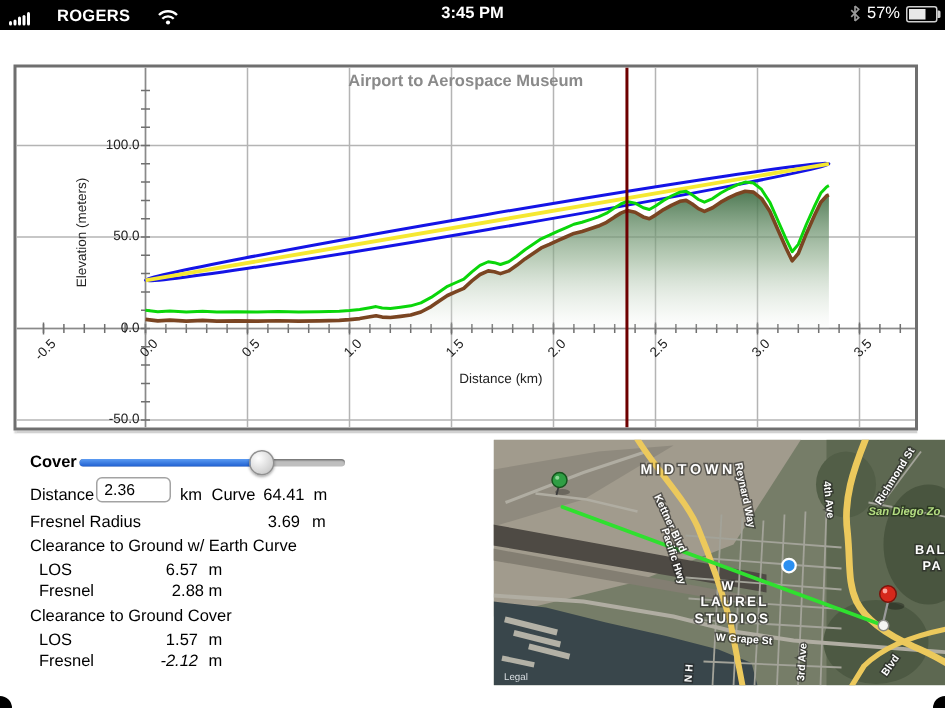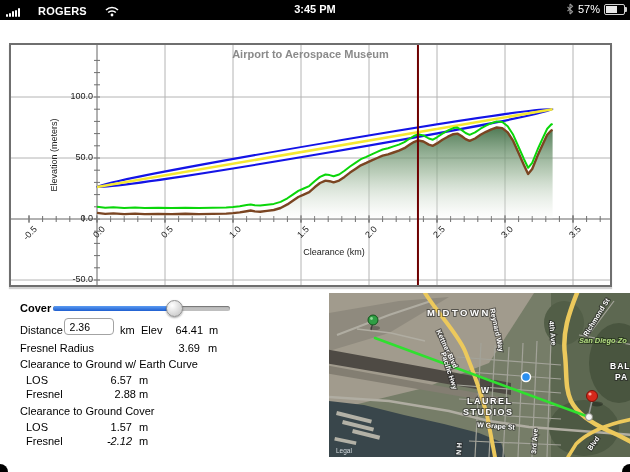--- a/index.html
+++ b/index.html
@@ -192,21 +192,21 @@
         </g>
       <path id="terrain-fill" fill="url(#gterr)" stroke="none" d="M86.0 167.9 L94.2 168.9 L102.3 168.4 L113.2 169.1 L124.1 168.6 L133.6 169.1 L147.2 168.9 L160.8 169.1 L174.4 168.8 L188.0 169.1 L201.6 168.9 L215.2 168.6 L222.0 168.1 L228.8 167.4 L235.6 166.2 L239.7 165.5 L243.8 166.4 L249.2 166.7 L256.0 165.9 L262.8 165.0 L269.6 163.0 L276.4 159.4 L281.8 155.7 L287.3 152.0 L292.7 149.6 L298.2 147.2 L303.6 142.3 L309.0 138.0 L314.5 135.6 L318.6 136.2 L322.6 137.4 L328.1 135.6 L333.5 131.9 L339.0 127.6 L344.4 124.0 L349.8 120.3 L355.3 117.9 L360.7 115.4 L366.2 113.0 L371.6 110.6 L377.0 109.3 L382.5 107.5 L387.9 105.7 L393.4 103.2 L398.8 99.6 L402.9 97.1 L407.0 95.4 L412.4 96.5 L417.8 99.6 L421.9 100.8 L426.0 98.4 L431.4 94.7 L436.9 91.7 L442.3 89.2 L446.4 88.6 L450.5 91.0 L454.6 94.1 L458.6 95.9 L464.1 93.5 L469.5 89.8 L475.0 86.8 L480.4 84.3 L485.8 82.5 L491.3 83.1 L496.7 87.4 L502.2 95.9 L507.6 108.1 L513.0 120.3 L517.1 128.9 L521.2 124.0 L526.6 110.6 L532.1 98.4 L536.2 89.8 L540.2 85.5 L541.6 84.9 L 541.6 174.0 L 86.0 174.0 Z"></path>
       <ellipse id="fresnel" fill="#ffffff" stroke="#1414e6" stroke-width="2" cx="313.8" cy="103.05699999999999" rx="231.09025606675849" ry="5.002" transform="rotate(-9.68 313.8 103.1)"></ellipse>
       <line id="los-line" stroke="#f5e832" stroke-width="2.6" x1="86" y1="141.914" x2="541.6" y2="64.2"></line>
       <path id="terrain-line" fill="none" stroke="#7a4522" stroke-width="2.4" stroke-linejoin="round" d="M86.0 167.9 L94.2 168.9 L102.3 168.4 L113.2 169.1 L124.1 168.6 L133.6 169.1 L147.2 168.9 L160.8 169.1 L174.4 168.8 L188.0 169.1 L201.6 168.9 L215.2 168.6 L222.0 168.1 L228.8 167.4 L235.6 166.2 L239.7 165.5 L243.8 166.4 L249.2 166.7 L256.0 165.9 L262.8 165.0 L269.6 163.0 L276.4 159.4 L281.8 155.7 L287.3 152.0 L292.7 149.6 L298.2 147.2 L303.6 142.3 L309.0 138.0 L314.5 135.6 L318.6 136.2 L322.6 137.4 L328.1 135.6 L333.5 131.9 L339.0 127.6 L344.4 124.0 L349.8 120.3 L355.3 117.9 L360.7 115.4 L366.2 113.0 L371.6 110.6 L377.0 109.3 L382.5 107.5 L387.9 105.7 L393.4 103.2 L398.8 99.6 L402.9 97.1 L407.0 95.4 L412.4 96.5 L417.8 99.6 L421.9 100.8 L426.0 98.4 L431.4 94.7 L436.9 91.7 L442.3 89.2 L446.4 88.6 L450.5 91.0 L454.6 94.1 L458.6 95.9 L464.1 93.5 L469.5 89.8 L475.0 86.8 L480.4 84.3 L485.8 82.5 L491.3 83.1 L496.7 87.4 L502.2 95.9 L507.6 108.1 L513.0 120.3 L517.1 128.9 L521.2 124.0 L526.6 110.6 L532.1 98.4 L536.2 89.8 L540.2 85.5 L541.6 84.9"></path>
       <path id="cover-line" fill="none" stroke="#0ad60a" stroke-width="2" stroke-linejoin="round" d="M86.0 161.8 L94.2 162.8 L102.3 162.3 L113.2 163.0 L124.1 162.5 L133.6 163.0 L147.2 162.8 L160.8 163.0 L174.4 162.7 L188.0 163.0 L201.6 162.8 L215.2 162.5 L222.0 162.0 L228.8 161.3 L235.6 160.1 L239.7 159.4 L243.8 160.3 L249.2 160.6 L256.0 159.8 L262.8 158.9 L269.6 156.9 L276.4 153.3 L281.8 149.6 L287.3 145.9 L292.7 143.5 L298.2 141.1 L303.6 136.2 L309.0 131.9 L314.5 129.5 L318.6 130.1 L322.6 131.3 L328.1 129.5 L333.5 125.8 L339.0 121.5 L344.4 117.9 L349.8 114.2 L355.3 111.8 L360.7 109.3 L366.2 106.9 L371.6 104.5 L377.0 103.2 L382.5 101.4 L387.9 99.6 L393.4 97.1 L398.8 93.5 L402.9 91.0 L407.0 89.3 L412.4 90.4 L417.8 93.5 L421.9 94.7 L426.0 92.3 L431.4 88.6 L436.9 85.5 L442.3 83.1 L446.4 82.5 L450.5 84.9 L454.6 88.0 L458.6 89.8 L464.1 87.4 L469.5 83.7 L475.0 80.7 L480.4 78.2 L485.8 76.4 L491.3 77.0 L496.7 81.3 L502.2 89.8 L507.6 102.0 L513.0 114.2 L517.1 122.8 L521.2 117.9 L526.6 104.5 L532.1 92.3 L536.2 83.7 L540.2 79.5 L541.6 78.8"></path>
       <line id="cursor-line" stroke="#6e0000" stroke-width="2" x1="406.96" y1="0" x2="406.96" y2="240"></line>
     </svg>
     <div class="ctitle">Airport to Aerospace Museum</div>
     <div class="ct ylabel">Elevation (meters)</div>
-    <div class="ct xlabel">Clearance (km)</div>
+    <div class="ct xlabel">Distance (km)</div>
     <div class="ct ytick" style="left:28px;top:46px;">100.0</div>
     <div class="ct ytick" style="left:28px;top:107px;">50.0</div>
     <div class="ct ytick" style="left:28px;top:168px;">0.0</div>
     <div class="ct ytick" style="left:28px;top:229px;">-50.0</div>
     <div class="ct xtick" style="left:-9px;top:179px;">-0.5</div>
     <div class="ct xtick" style="left:59px;top:179px;">0.0</div>
     <div class="ct xtick" style="left:127px;top:179px;">0.5</div>
     <div class="ct xtick" style="left:195px;top:179px;">1.0</div>
     <div class="ct xtick" style="left:263px;top:179px;">1.5</div>
     <div class="ct xtick" style="left:331px;top:179px;">2.0</div>
@@ -217,21 +217,21 @@
 
   <div class="ro" style="left:20px;top:302px;font-weight:bold;">Cover</div>
   <div class="track">
       <div class="fill"></div>
     </div>
   <div class="thumb"></div>
 
   <div class="ro" style="left:20px;top:324px;">Distance</div>
   <input class="dist-input" value="2.36" style="">
   <div class="ro" style="left:120px;top:324px;">km</div>
-  <div class="ro" style="left:141px;top:324px;">Elev</div>
+  <div class="ro" style="left:141px;top:324px;">Curve</div>
   <div class="ro rv" style="left:158px;top:324px;width:45px;">64.41</div>
   <div class="ro" style="left:209px;top:324px;">m</div>
 
   <div class="ro" style="left:20px;top:342px;">Fresnel Radius</div>
   <div class="ro rv" style="left:156px;top:342px;width:44px;">3.69</div>
   <div class="ro" style="left:208px;top:342px;">m</div>
 
   <div class="ro" style="left:20px;top:358px;">Clearance to Ground w/ Earth Curve</div>
   <div class="ro" style="left:26px;top:374px;">LOS</div>
   <div class="ro rv" style="left:90px;top:374px;width:42px;">6.57</div>

